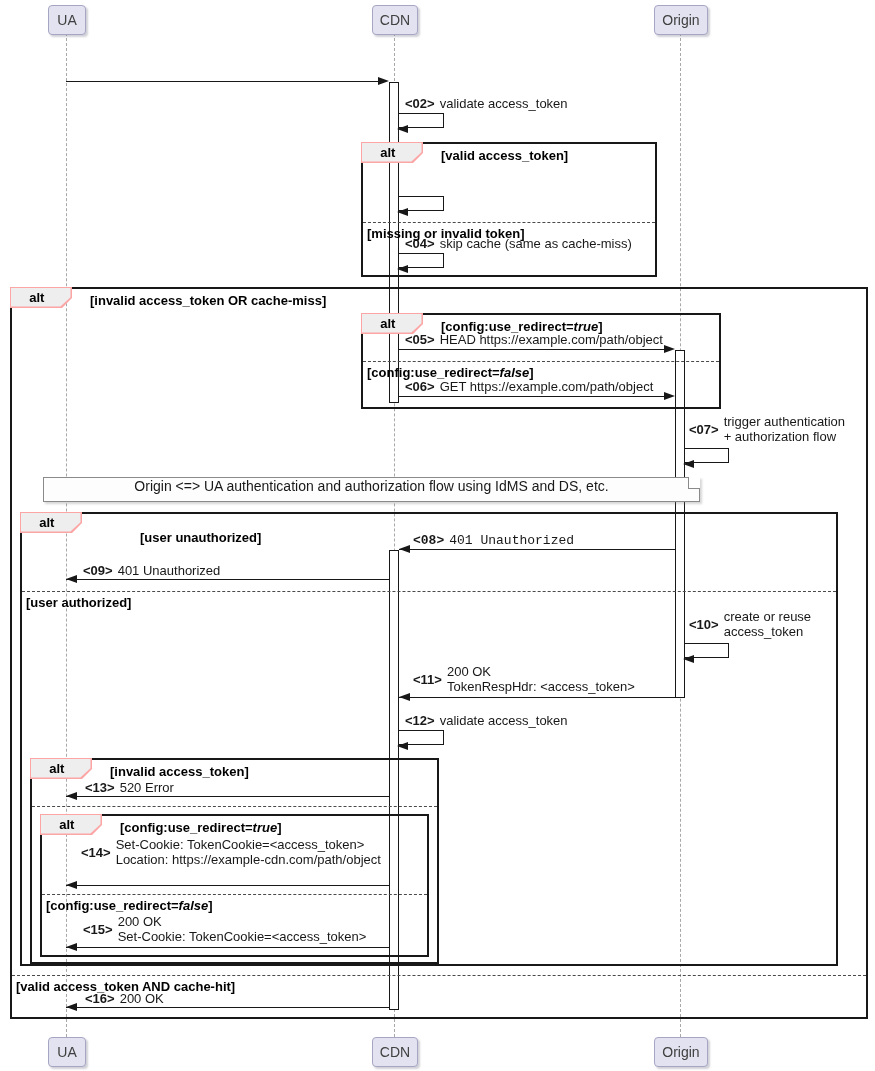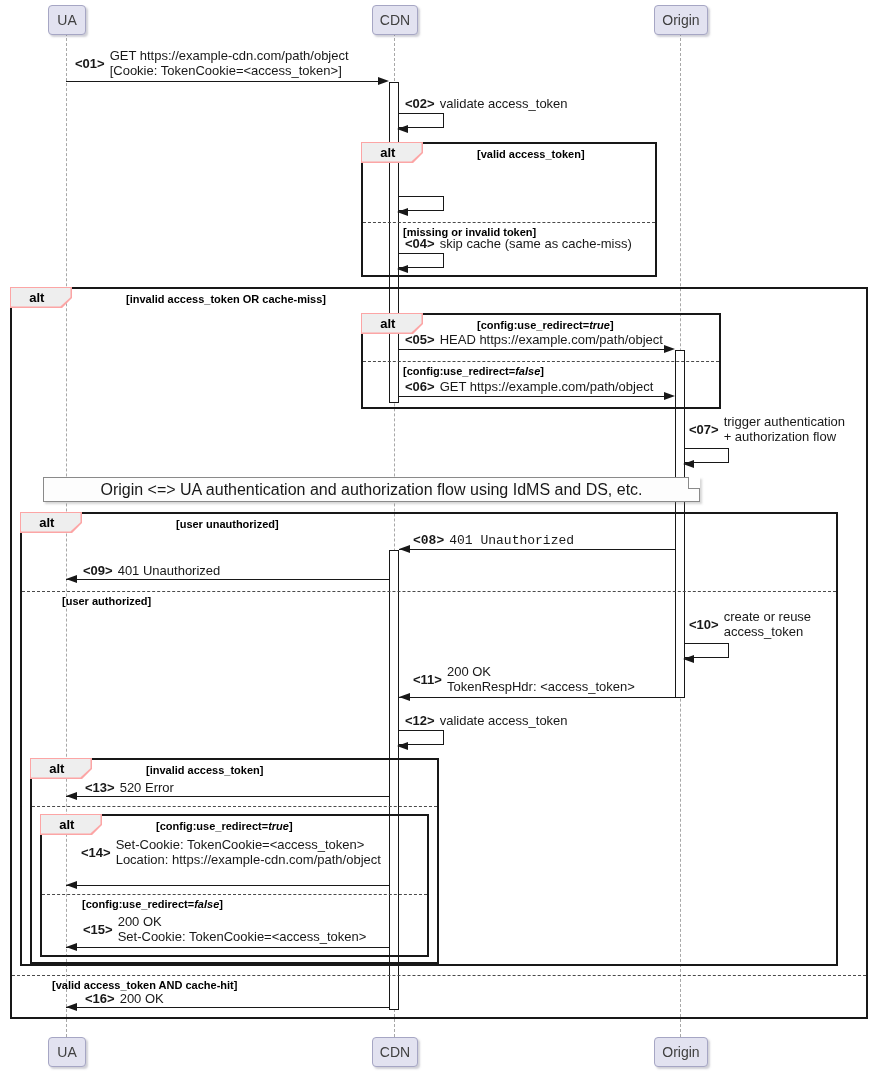--- a/index.html
+++ b/index.html
@@ -18,27 +18,27 @@
   
   .activation{position:absolute;width:8px;background:#ffffff;border:1px solid #181818;}
   
   .frame{position:absolute;border:2px solid #181818;background:transparent;}
   .frame-label{position:absolute;top:-2px;left:-2px;width:62px;height:21px;
     background:#fca5a5;clip-path:polygon(0 0,100% 0,100% 52%,84% 100%,0 100%);}
   .frame-label .inner{position:absolute;left:1px;top:1px;right:1.5px;bottom:1.5px;
     background:#EEEEEE;clip-path:polygon(0 0,100% 0,100% 50%,83% 100%,0 100%);
     display:flex;align-items:center;justify-content:center;}
   .frame-label .kw{font-size:13px;font-weight:bold;color:#000;padding-right:8px;}
-  .guard{position:absolute;font-size:11px;font-weight:bold;color:#000;white-space:nowrap;margin-left:36px;}
+  .guard{position:absolute;font-size:13px;font-weight:bold;color:#000;white-space:nowrap;}
   .divider{position:absolute;left:0;right:0;border-top:1.5px dashed #4a4a4a;}
   .ital{font-style:italic;}
   
   .note{position:absolute;background:#FDFDFD;border:1px solid #8a8a8a;
     box-shadow:2px 2px 2px rgba(120,120,120,.3);
-    display:flex;align-items:center;justify-content:center;font-size:16px;}
+    display:flex;justify-content:center;font-size:14px;}
   .note .fold{position:absolute;top:-1px;right:-1px;width:11px;height:11px;background:#ffffff;
     border-left:1px solid #8a8a8a;border-bottom:1px solid #8a8a8a;}
   
   .msg{position:absolute;display:flex;align-items:center;gap:5px;font-size:13px;white-space:nowrap;}
   .msg .num{font-weight:bold;}
   .msg .lines{display:flex;flex-direction:column;line-height:15px;}
   .mline{position:absolute;height:0;border-top:1.5px solid #181818;}
   .ah-l{position:absolute;width:0;height:0;border-top:4.5px solid transparent;
     border-bottom:4.5px solid transparent;border-right:11px solid #181818;}
   .ah-r{position:absolute;width:0;height:0;border-top:4.5px solid transparent;
@@ -116,21 +116,21 @@
     <div class="divider" style="top:46px;"></div>
     <div class="guard" style="left:4px;top:50px;"><span>[config:use_redirect=</span><span class="ital">false</span><span>]</span></div>
   </div>
 
   <div class="frame" style="left:20px;top:512px;width:814px;height:450px;">
     <div class="frame-label">
         <div class="inner">
           <span class="kw">alt</span>
         </div>
       </div>
-    <div class="guard" style="left:78px;top:4px;padding-left:40px;"><span>[user unauthorized]</span></div>
+    <div class="guard" style="left:78px;top:16px;padding-left:40px;"><span>[user unauthorized]</span></div>
     <div class="divider" style="top:77px;"></div>
     <div class="guard" style="left:4px;top:81px;"><span>[user authorized]</span></div>
   </div>
 
   <div class="frame" style="left:30px;top:758px;width:405px;height:202px;">
     <div class="frame-label">
         <div class="inner">
           <span class="kw">alt</span>
         </div>
       </div>
@@ -142,27 +142,20 @@
     <div class="frame-label">
         <div class="inner">
           <span class="kw">alt</span>
         </div>
       </div>
     <div class="guard" style="left:78px;top:4px;"><span>[config:use_redirect=</span><span class="ital">true</span><span>]</span></div>
     <div class="divider" style="top:78px;"></div>
     <div class="guard" style="left:4px;top:82px;"><span>[config:use_redirect=</span><span class="ital">false</span><span>]</span></div>
   </div>
 
-  <div class="msg" style="left:75px;top:48px;">
-    <span class="num">&lt;01&gt;</span>
-    <span class="lines">
-        <span>GET https://example-cdn.com/path/object</span>
-        <span>[Cookie: TokenCookie=&lt;access_token&gt;]</span>
-      </span>
-  </div>
   <div class="mline" style="left:66px;top:81px;width:313px;"></div>
   <div class="ah-r" style="left:378px;top:77px;"></div>
 
   <div class="msg" style="left:405px;top:96px;">
     <span class="num">&lt;02&gt;</span>
     <span class="lines">
         <span>validate access_token</span>
       </span>
   </div>
   <div class="selfmsg" style="left:398px;top:113px;width:45px;height:13px;">

